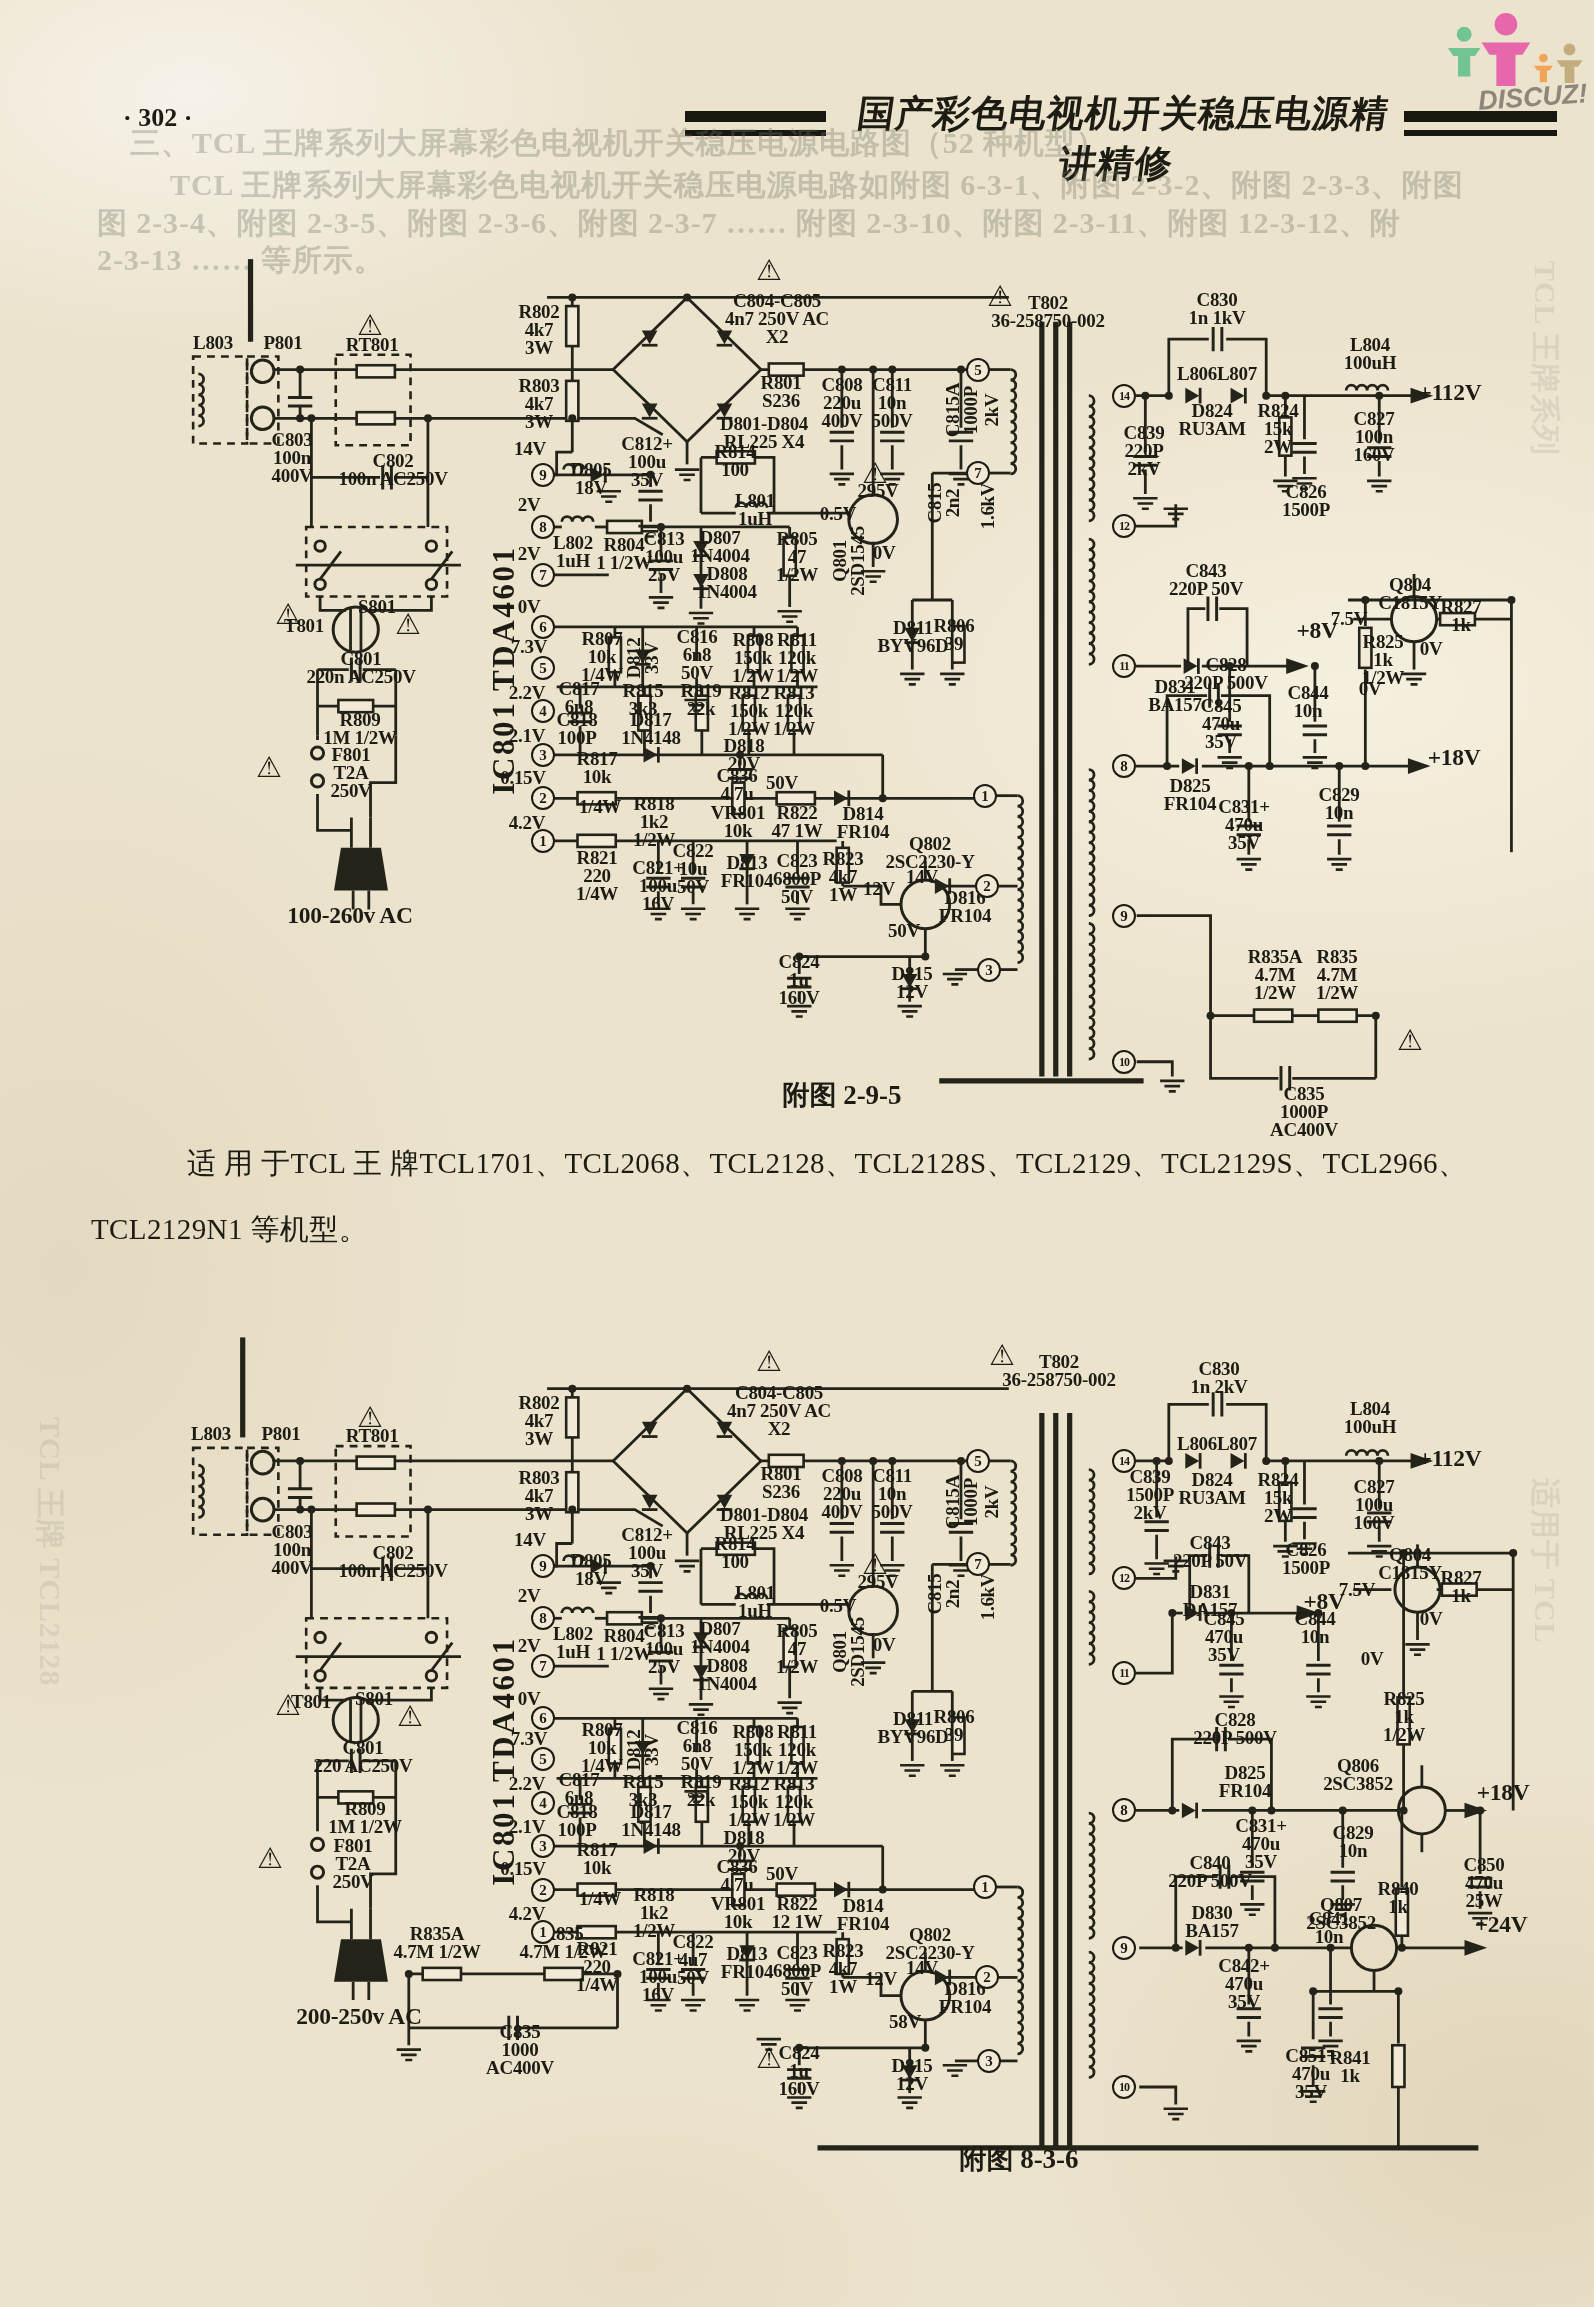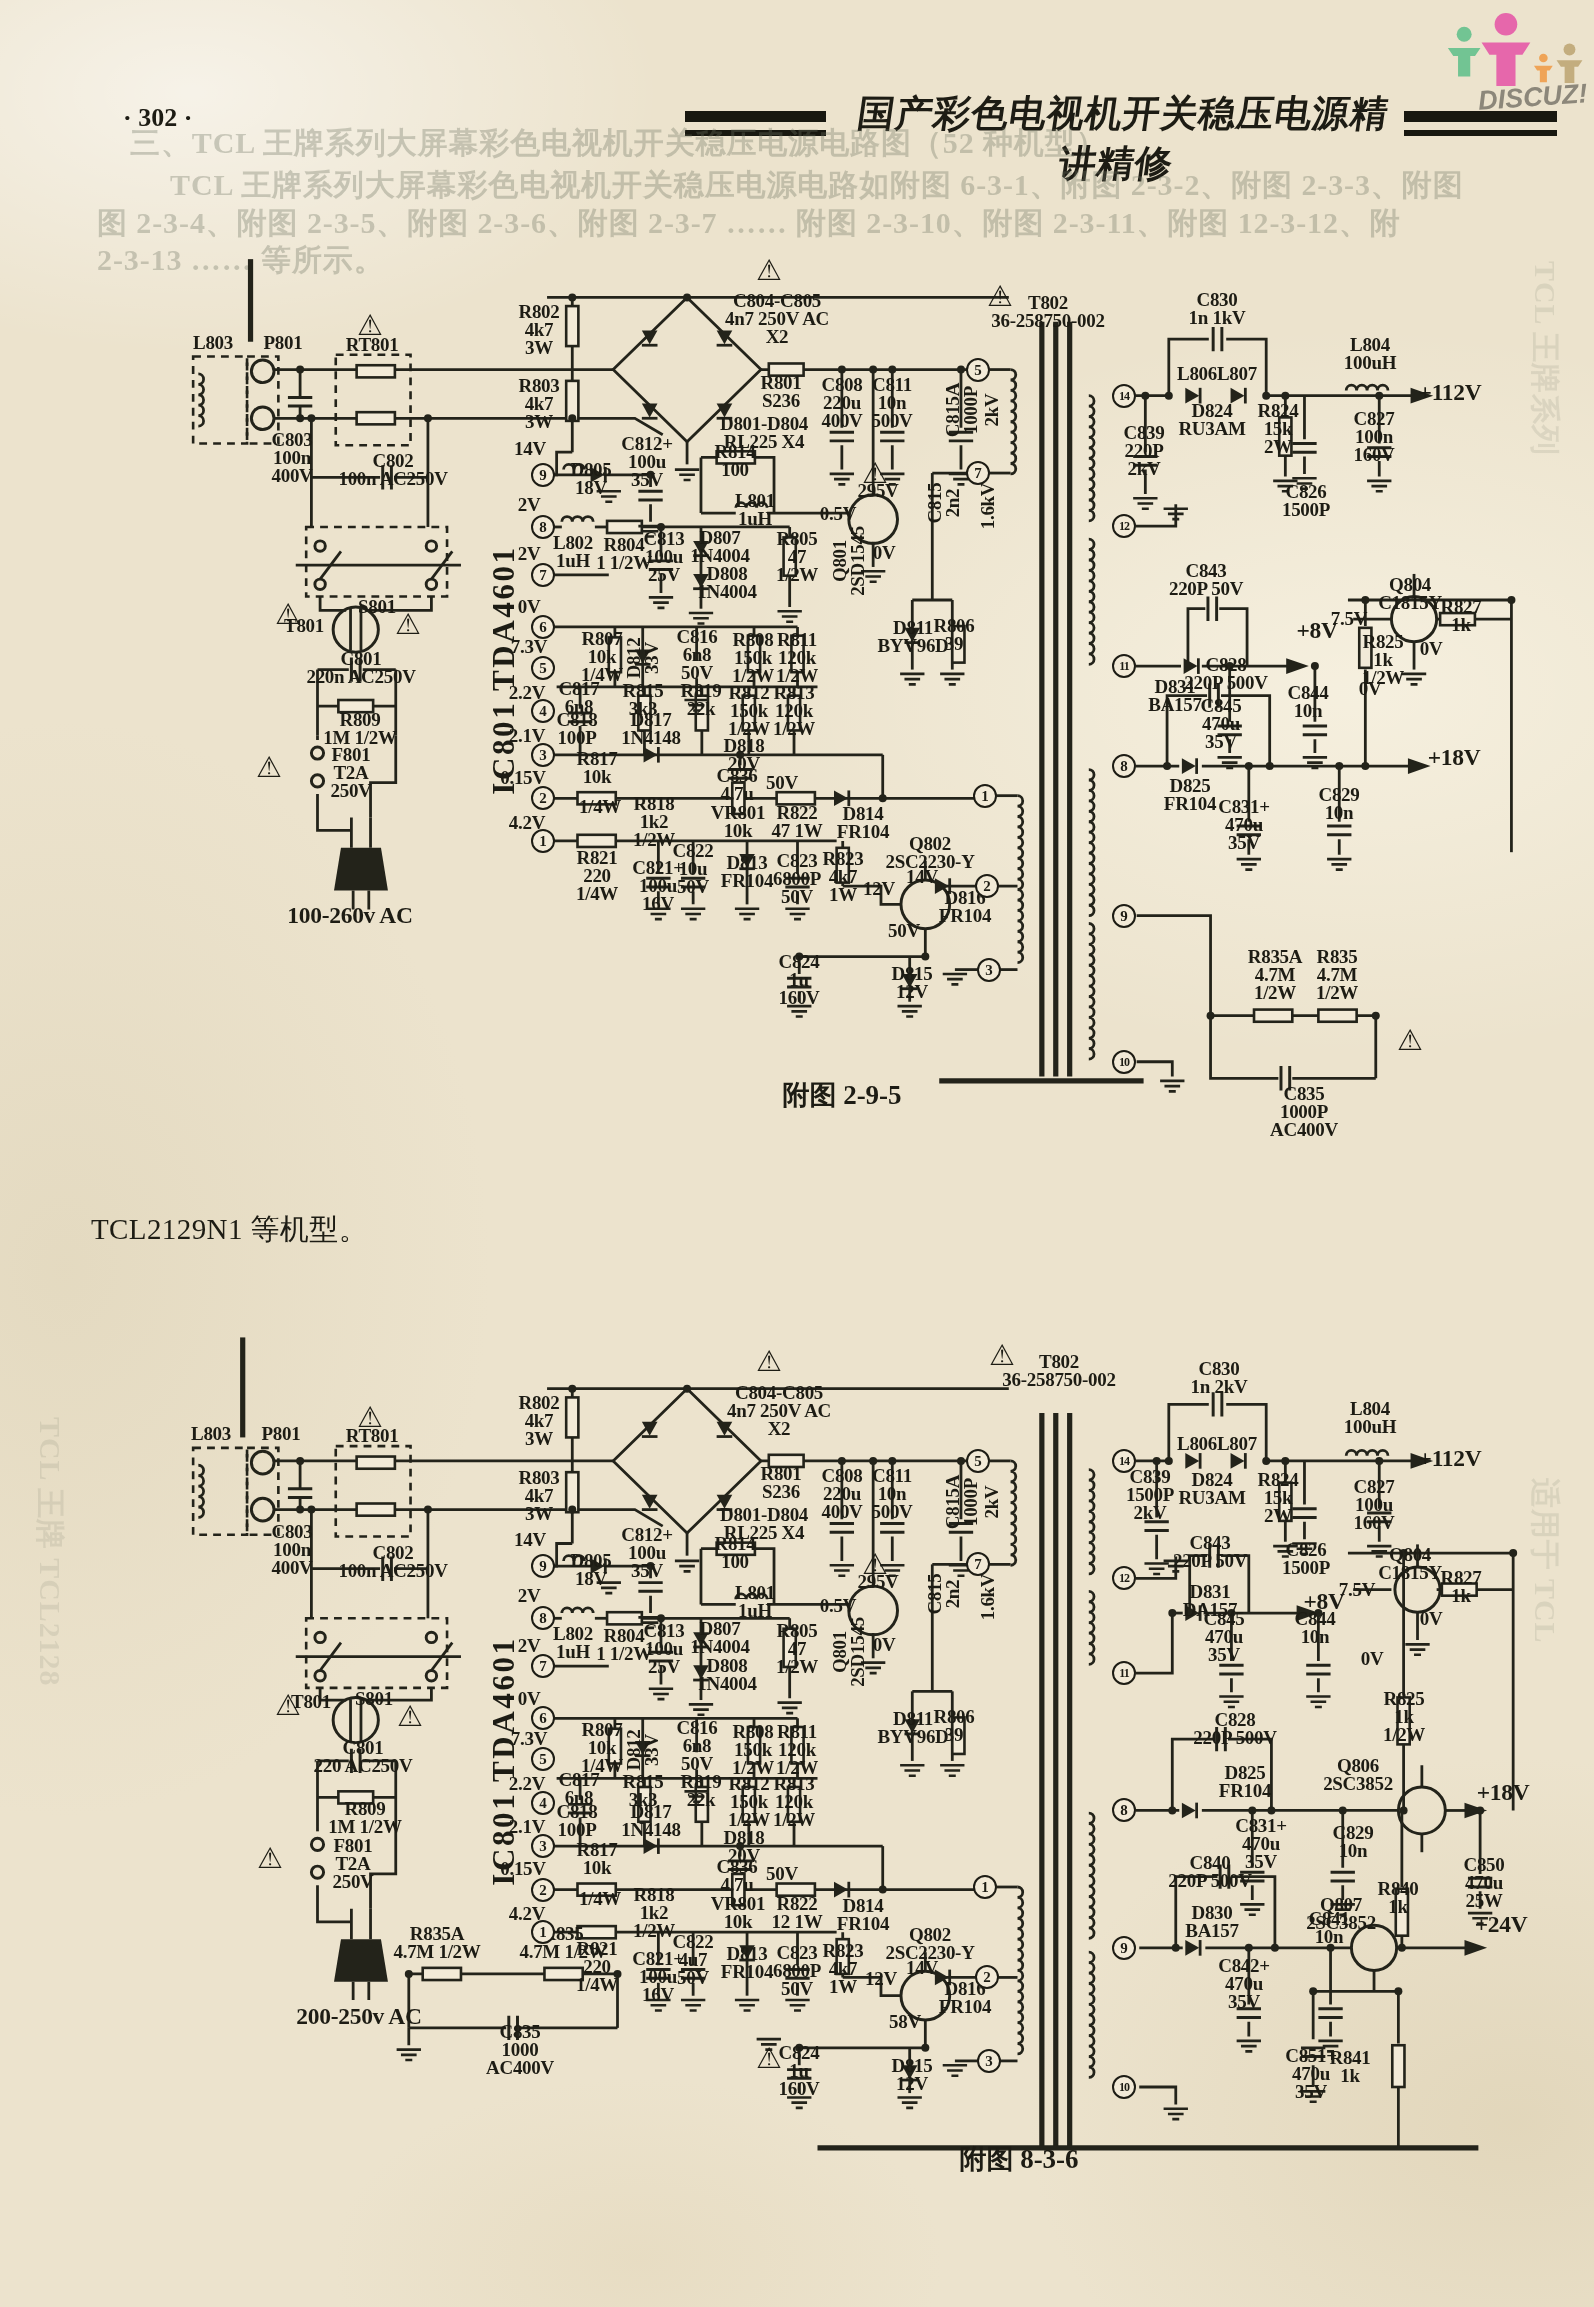--- a/index.html
+++ b/index.html
@@ -1258,16 +1258,17 @@
       <span class="warn" style="left: 769px; top: 1347px;">⚠</span>
       <span class="warn" style="left: 1002px; top: 1341px;">⚠</span>
       <span class="warn" style="left: 875px; top: 1550px;">⚠</span>
       <span class="warn" style="left: 288px; top: 1691px;">⚠</span>
       <span class="warn" style="left: 410px; top: 1702px;">⚠</span>
       <span class="warn" style="left: 270px; top: 1844px;">⚠</span>
       <span class="warn" style="left: 769px; top: 2044px;">⚠</span>
     </div>
 
   <span class="cap" style="left:842px;top:1077px">附图 2-9-5</span>
+  <span class="note" style="left:187px;top:1144px">适 用 于TCL  王 牌TCL1701、TCL2068、TCL2128、TCL2128S、TCL2129、TCL2129S、TCL2966、</span>
   <span class="note" style="left:91px;top:1210px">TCL2129N1 等机型。</span>
   <span class="cap" style="left:1019px;top:2141px;transform:translateX(-50%)">附图 8-3-6</span>
 </div>
 
 
 </body></html>

